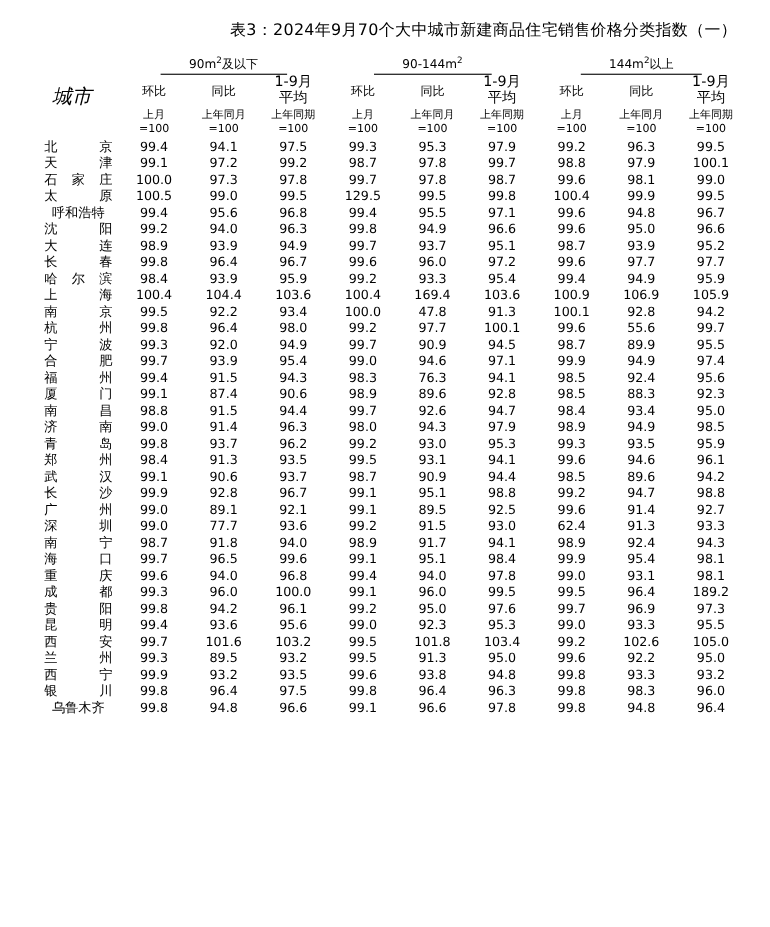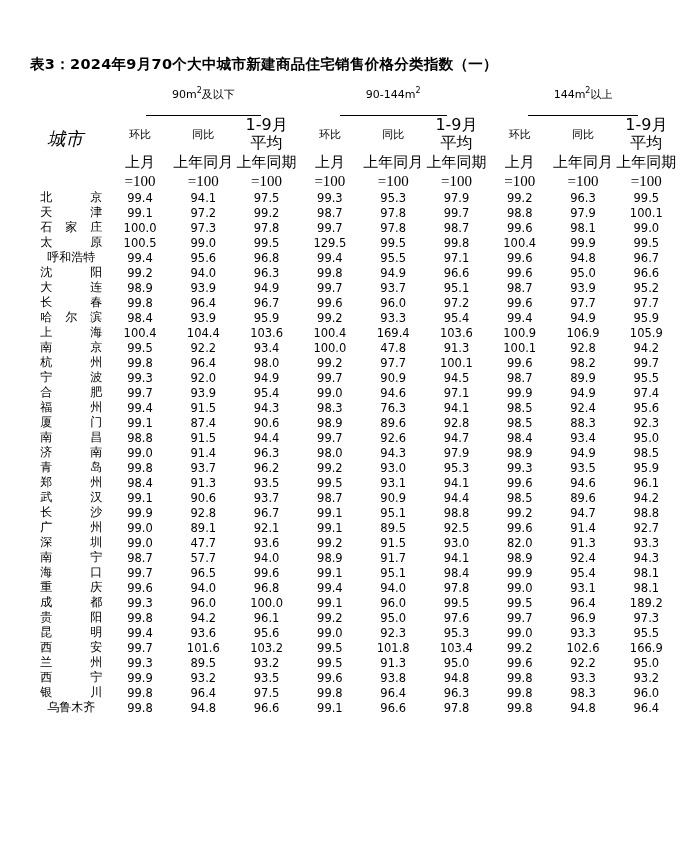--- a/index.html
+++ b/index.html
@@ -15,27 +15,26 @@
     overflow: hidden;
   }
   .page {
     width: 700px;
     height: 843px;
     box-sizing: border-box;
     padding: 0;
     position: relative;
   }
   .title {
-    text-align: left;
+    text-align: right;
     font-size: 14.5px;
-    font-weight: bold;
+    font-weight: normal;
     letter-spacing: 0.3px;
     padding: 18px 30px 14px 30px;
     line-height: 1.4;
-    margin-top: 36px;
   }
   .table-wrap {
     padding: 0 22px;
   }
   table.idx {
     border-collapse: collapse;
     width: 656px;
     table-layout: fixed;
     font-size: 11px;
   }
@@ -69,36 +68,35 @@
   }
   col.c-city { width: 86px; }
   col.c-val { width: 63px; }
 
   .grp-label {
     font-size: 11px;
     padding: 3px 0 2px 0;
   }
   .grp-label span.u {
     border-bottom: 1px solid #000;
-    padding: 0 26px 13px 26px;
+    padding: 0 26px 1px 26px;
     display: inline-block;
   }
   .sub-label {
     font-size: 11px;
     height: 26px;
   }
   .sub-label .two {
     line-height: 1.15;
-    font-size: 16px;
+    font-size: 13px;
   }
   .base-label {
-    font-size: 15px;
+    font-size: 10px;
     height: 28px;
     line-height: 1.2;
-    font-family: Liberation Serif, serif;
   }
   .city-head {
     font-size: 18px;
     font-style: italic;
   }
   td.city {
     font-size: 12px;
     text-align: center;
     letter-spacing: 0;
     padding: 1.1px 0;
@@ -342,21 +340,21 @@
           </tr>
           <tr>
             <td class="city vr"><span class="nm">杭州</span></td>
             <td class="val">99.8</td>
             <td class="val">96.4</td>
             <td class="val vr">98.0</td>
             <td class="val">99.2</td>
             <td class="val">97.7</td>
             <td class="val vr">100.1</td>
             <td class="val">99.6</td>
-            <td class="val">98.2</td>
+            <td class="val">55.6</td>
             <td class="val">99.7</td>
           </tr>
           <tr>
             <td class="city vr"><span class="nm">宁波</span></td>
             <td class="val">99.3</td>
             <td class="val">92.0</td>
             <td class="val vr">94.9</td>
             <td class="val">99.7</td>
             <td class="val">90.9</td>
             <td class="val vr">94.5</td>
@@ -480,33 +478,33 @@
             <td class="val">99.1</td>
             <td class="val">89.5</td>
             <td class="val vr">92.5</td>
             <td class="val">99.6</td>
             <td class="val">91.4</td>
             <td class="val">92.7</td>
           </tr>
           <tr>
             <td class="city vr"><span class="nm">深圳</span></td>
             <td class="val">99.0</td>
-            <td class="val">47.7</td>
+            <td class="val">77.7</td>
             <td class="val vr">93.6</td>
             <td class="val">99.2</td>
             <td class="val">91.5</td>
             <td class="val vr">93.0</td>
-            <td class="val">82.0</td>
+            <td class="val">62.4</td>
             <td class="val">91.3</td>
             <td class="val">93.3</td>
           </tr>
           <tr>
             <td class="city vr"><span class="nm">南宁</span></td>
             <td class="val">98.7</td>
-            <td class="val">57.7</td>
+            <td class="val">91.8</td>
             <td class="val vr">94.0</td>
             <td class="val">98.9</td>
             <td class="val">91.7</td>
             <td class="val vr">94.1</td>
             <td class="val">98.9</td>
             <td class="val">92.4</td>
             <td class="val">94.3</td>
           </tr>
           <tr>
             <td class="city vr"><span class="nm">海口</span></td>
@@ -571,21 +569,21 @@
           <tr>
             <td class="city vr"><span class="nm">西安</span></td>
             <td class="val">99.7</td>
             <td class="val">101.6</td>
             <td class="val vr">103.2</td>
             <td class="val">99.5</td>
             <td class="val">101.8</td>
             <td class="val vr">103.4</td>
             <td class="val">99.2</td>
             <td class="val">102.6</td>
-            <td class="val">166.9</td>
+            <td class="val">105.0</td>
           </tr>
           <tr>
             <td class="city vr"><span class="nm">兰州</span></td>
             <td class="val">99.3</td>
             <td class="val">89.5</td>
             <td class="val vr">93.2</td>
             <td class="val">99.5</td>
             <td class="val">91.3</td>
             <td class="val vr">95.0</td>
             <td class="val">99.6</td>

